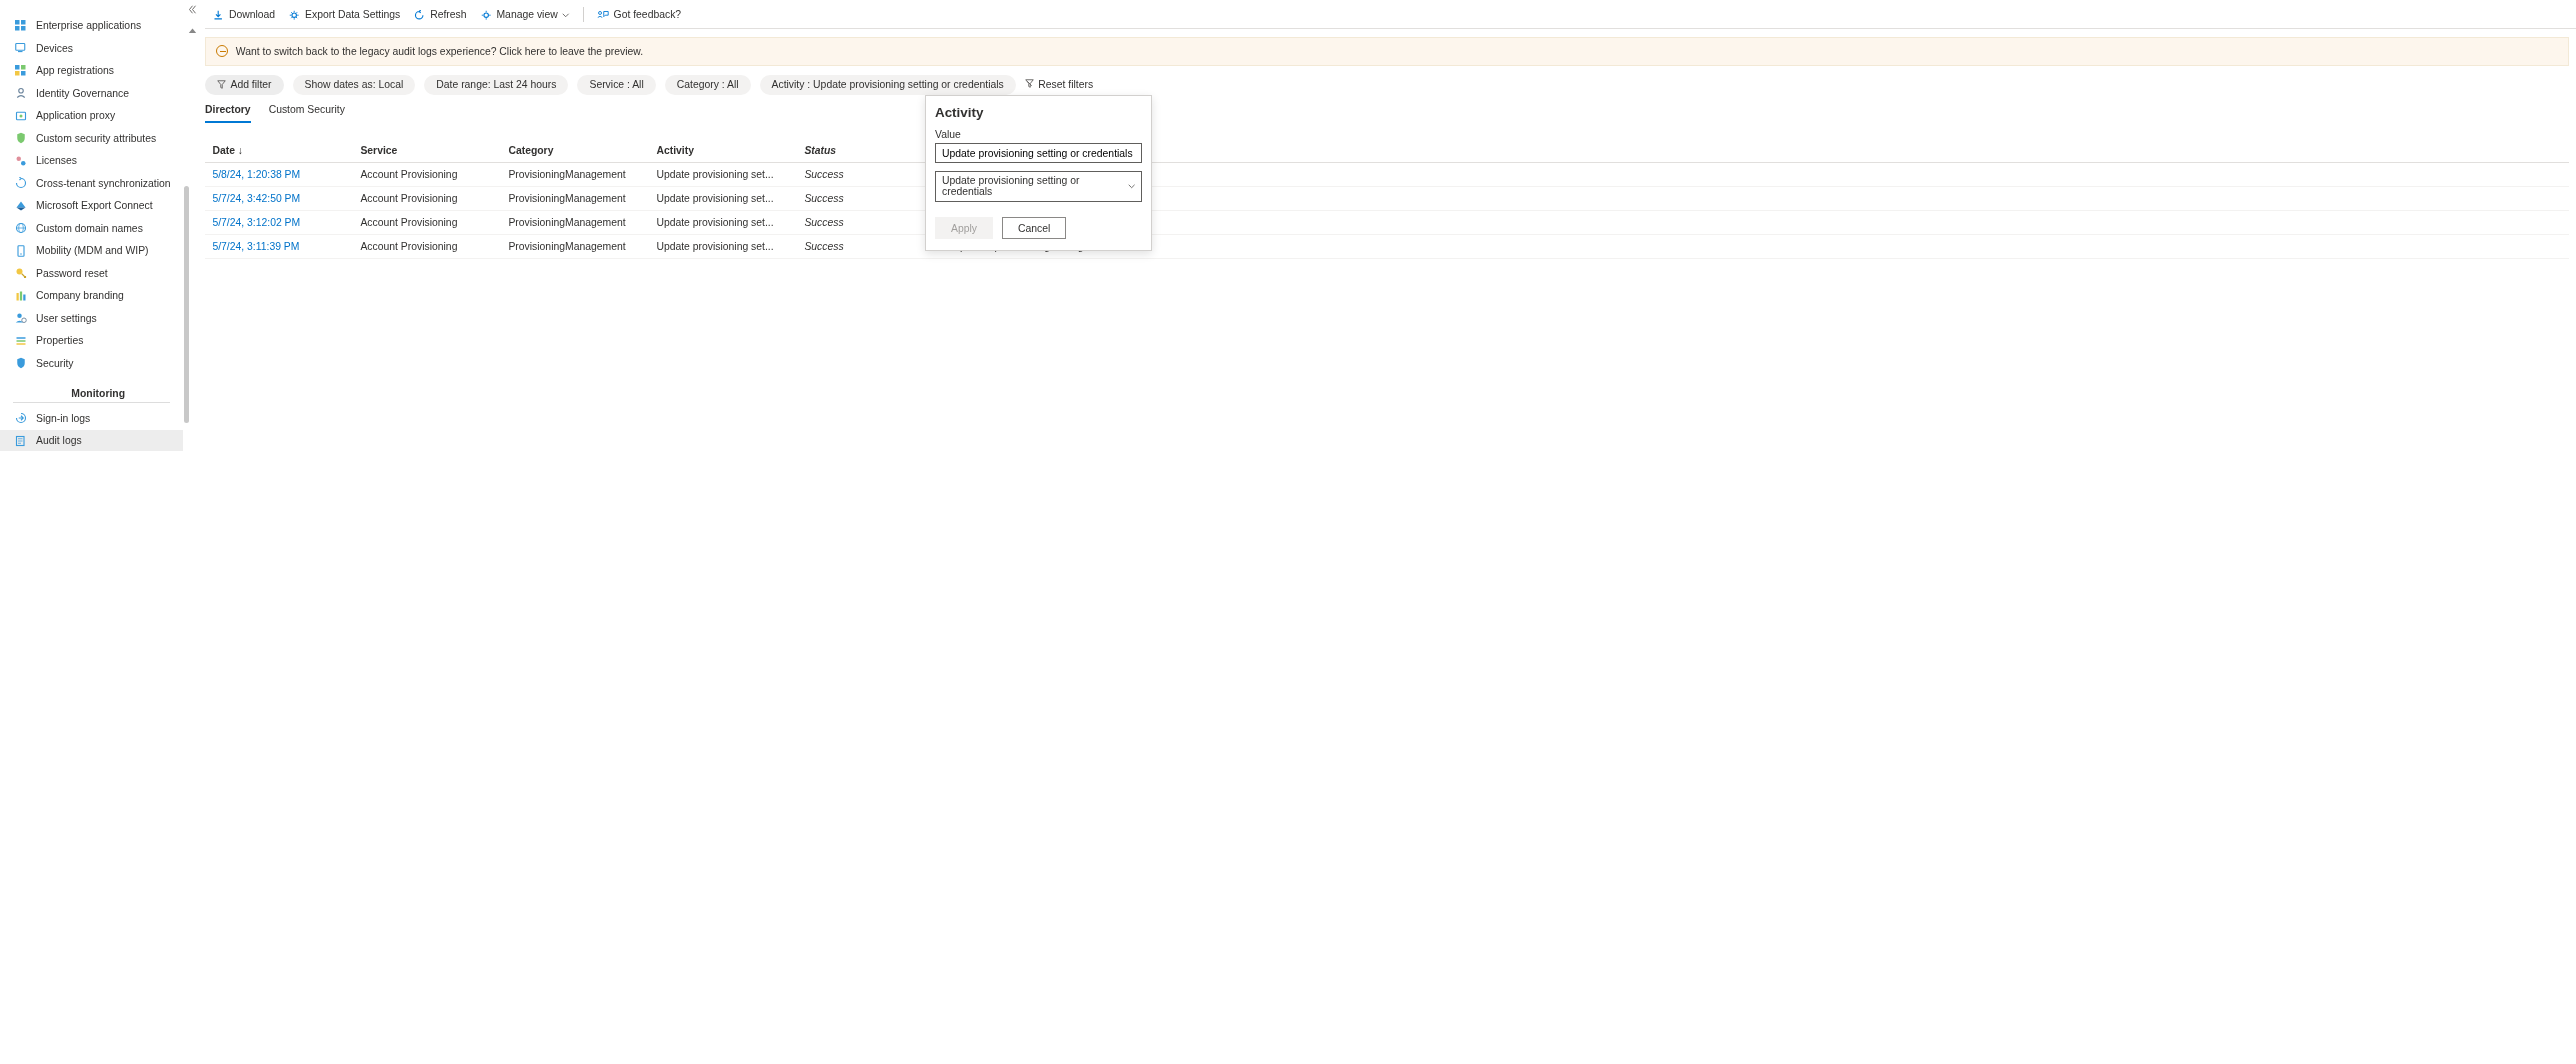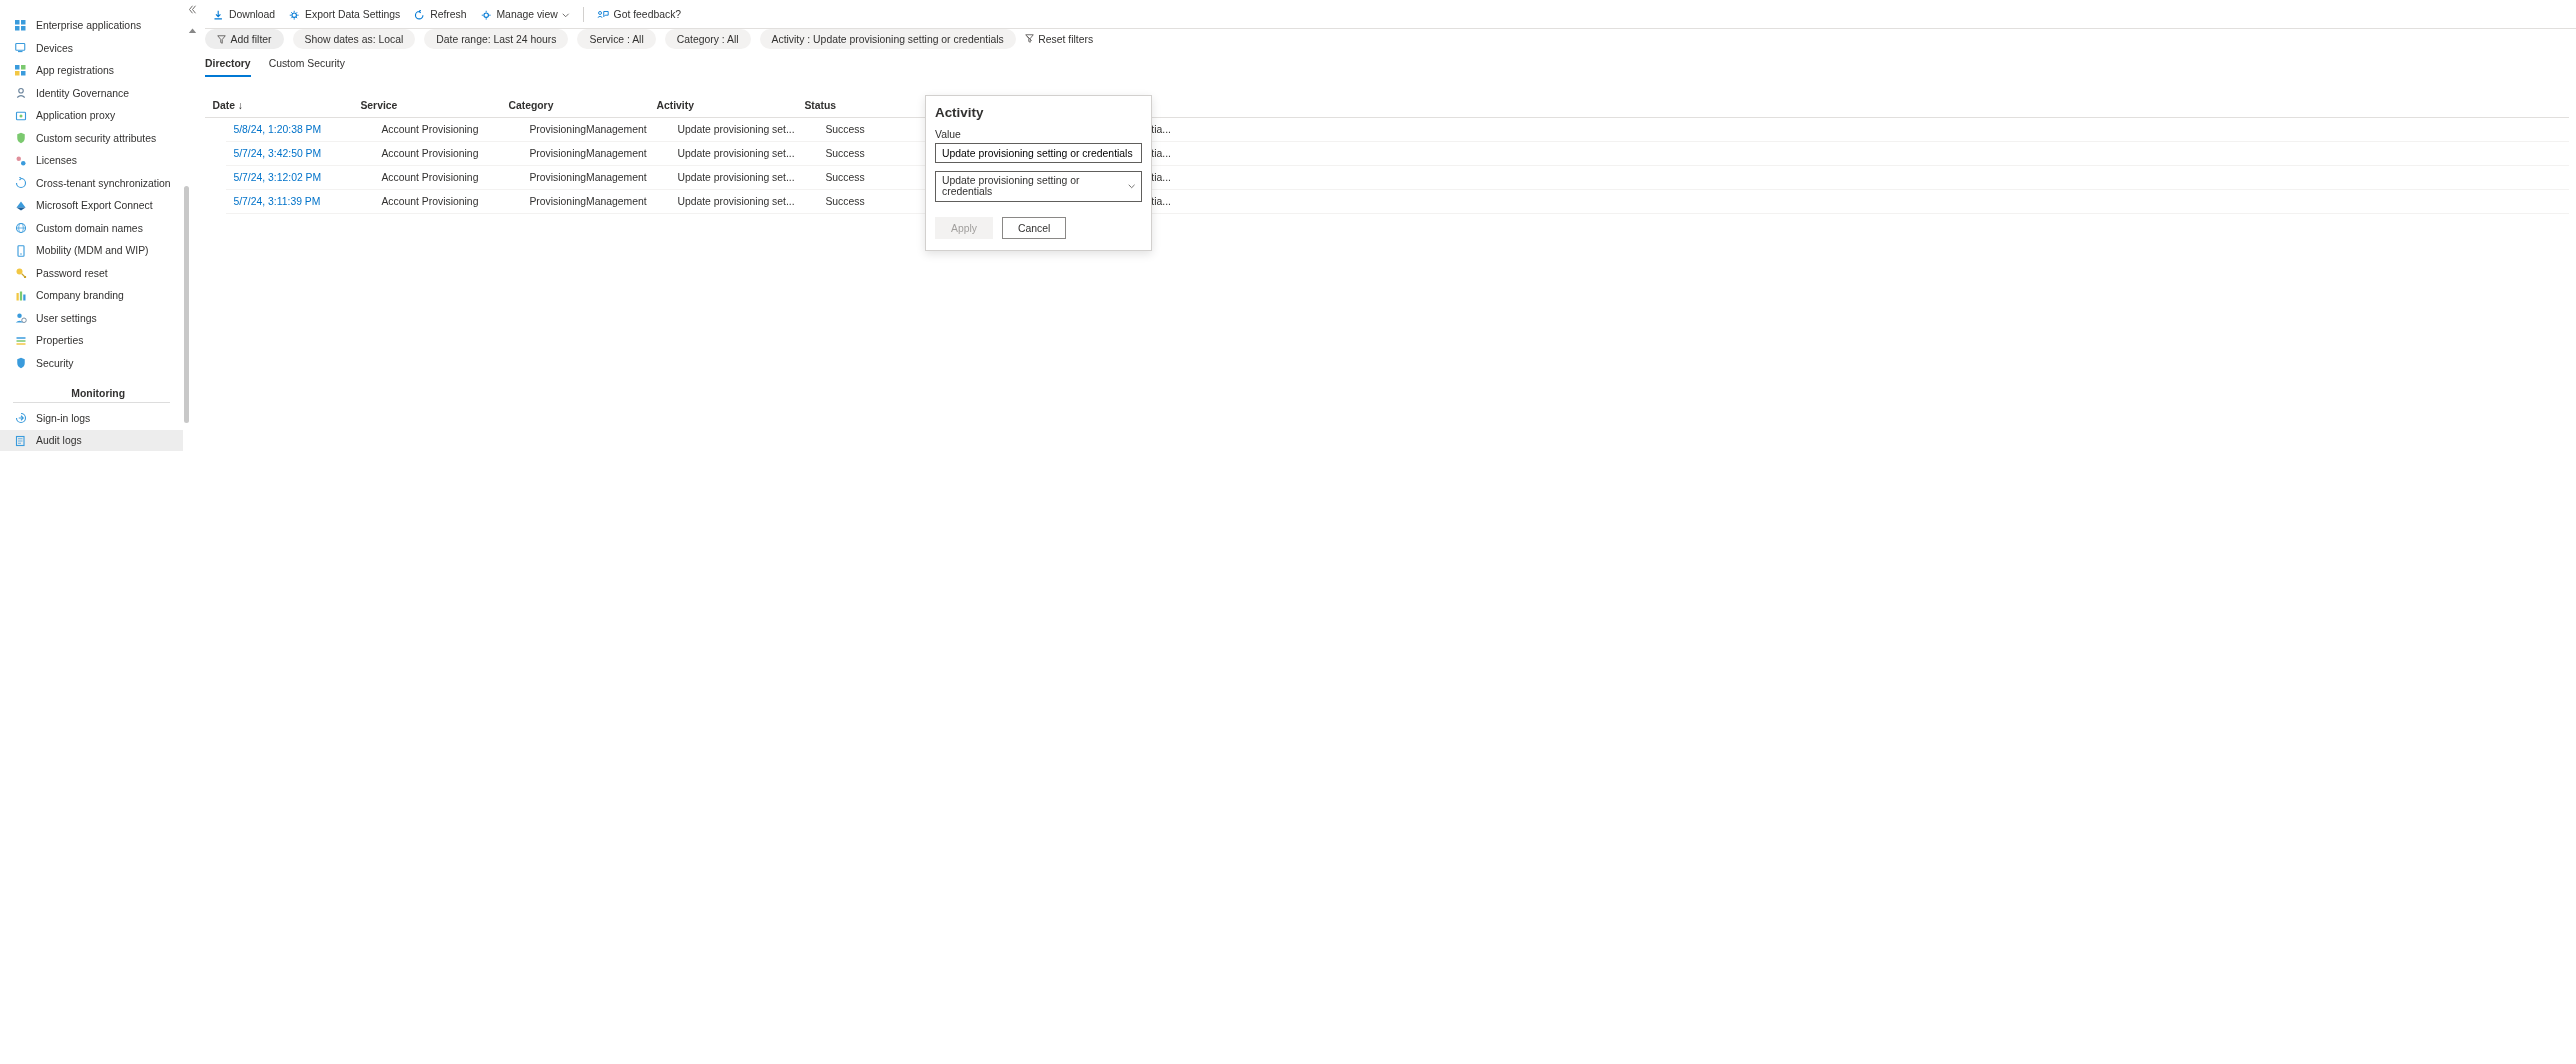--- a/index.html
+++ b/index.html
@@ -161,27 +161,26 @@
     display:flex;
     border-bottom:0.7px solid #e1dfdd;
     padding:6px 7.4px;
     font-weight:600;
     gap:0;
   }
   .trow {
     display:flex;
     border-bottom:0.7px solid #f3f2f1;
     padding:6px 7.4px;
-    margin-left:21px;
   }
   .col-date{width:148px;flex-shrink:0;}
   .col-service{width:148px;flex-shrink:0;}
   .col-category{width:148px;flex-shrink:0;}
   .col-activity{width:148px;flex-shrink:0; white-space:nowrap; overflow:hidden; text-overflow:ellipsis; padding-right:6px;}
-  .col-status{width:148px;flex-shrink:0;}
+  .col-status{width:148px;flex-shrink:0;font-style:italic;}
   .col-reason{flex:1;white-space:nowrap; overflow:hidden; text-overflow:ellipsis;}
   .link {color:#0072c9; cursor:pointer;}
   .popover {
     position:absolute;
     top:95px;
     left:742px;
     width:227px;
     background:#fff;
     border:0.7px solid #d2d0ce;
     box-shadow:0 3px 9px rgba(0,0,0,.12);
@@ -461,20 +460,24 @@
           <svg width="12" height="10.4" viewBox="0 0 16 14">
             <circle cx="4" cy="4" r="2" fill="none" stroke="#0078d4" stroke-width="1.2"></circle>
             <path d="M1 10 Q4 7 7 10" fill="none" stroke="#0078d4" stroke-width="1.2"></path>
             <path d="M9 2 H15 V7 H11 L9 9 V7 H9 Z" fill="none" stroke="#0078d4" stroke-width="1.2"></path>
           </svg>
         </span>
       <span>Got feedback?</span>
     </div>
   </div>
 
+  <div class="banner">
+    <span class="banner-icon"></span>
+    <span>Want to switch back to the legacy audit logs experience? Click here to leave the preview.</span>
+  </div>
 
   <div class="filter-bar">
     <div class="pill addfilter">
       <svg width="9" height="9" viewBox="0 0 12 12">
           <path d="M1 1 H11 L7 6 V11 L5 10 V6 Z" fill="none" stroke="#605e5c" stroke-width="1.2"></path>
         </svg>
       <span>Add filter</span>
     </div>
     <div class="pill">
         <span>Show dates as: Local</span>

